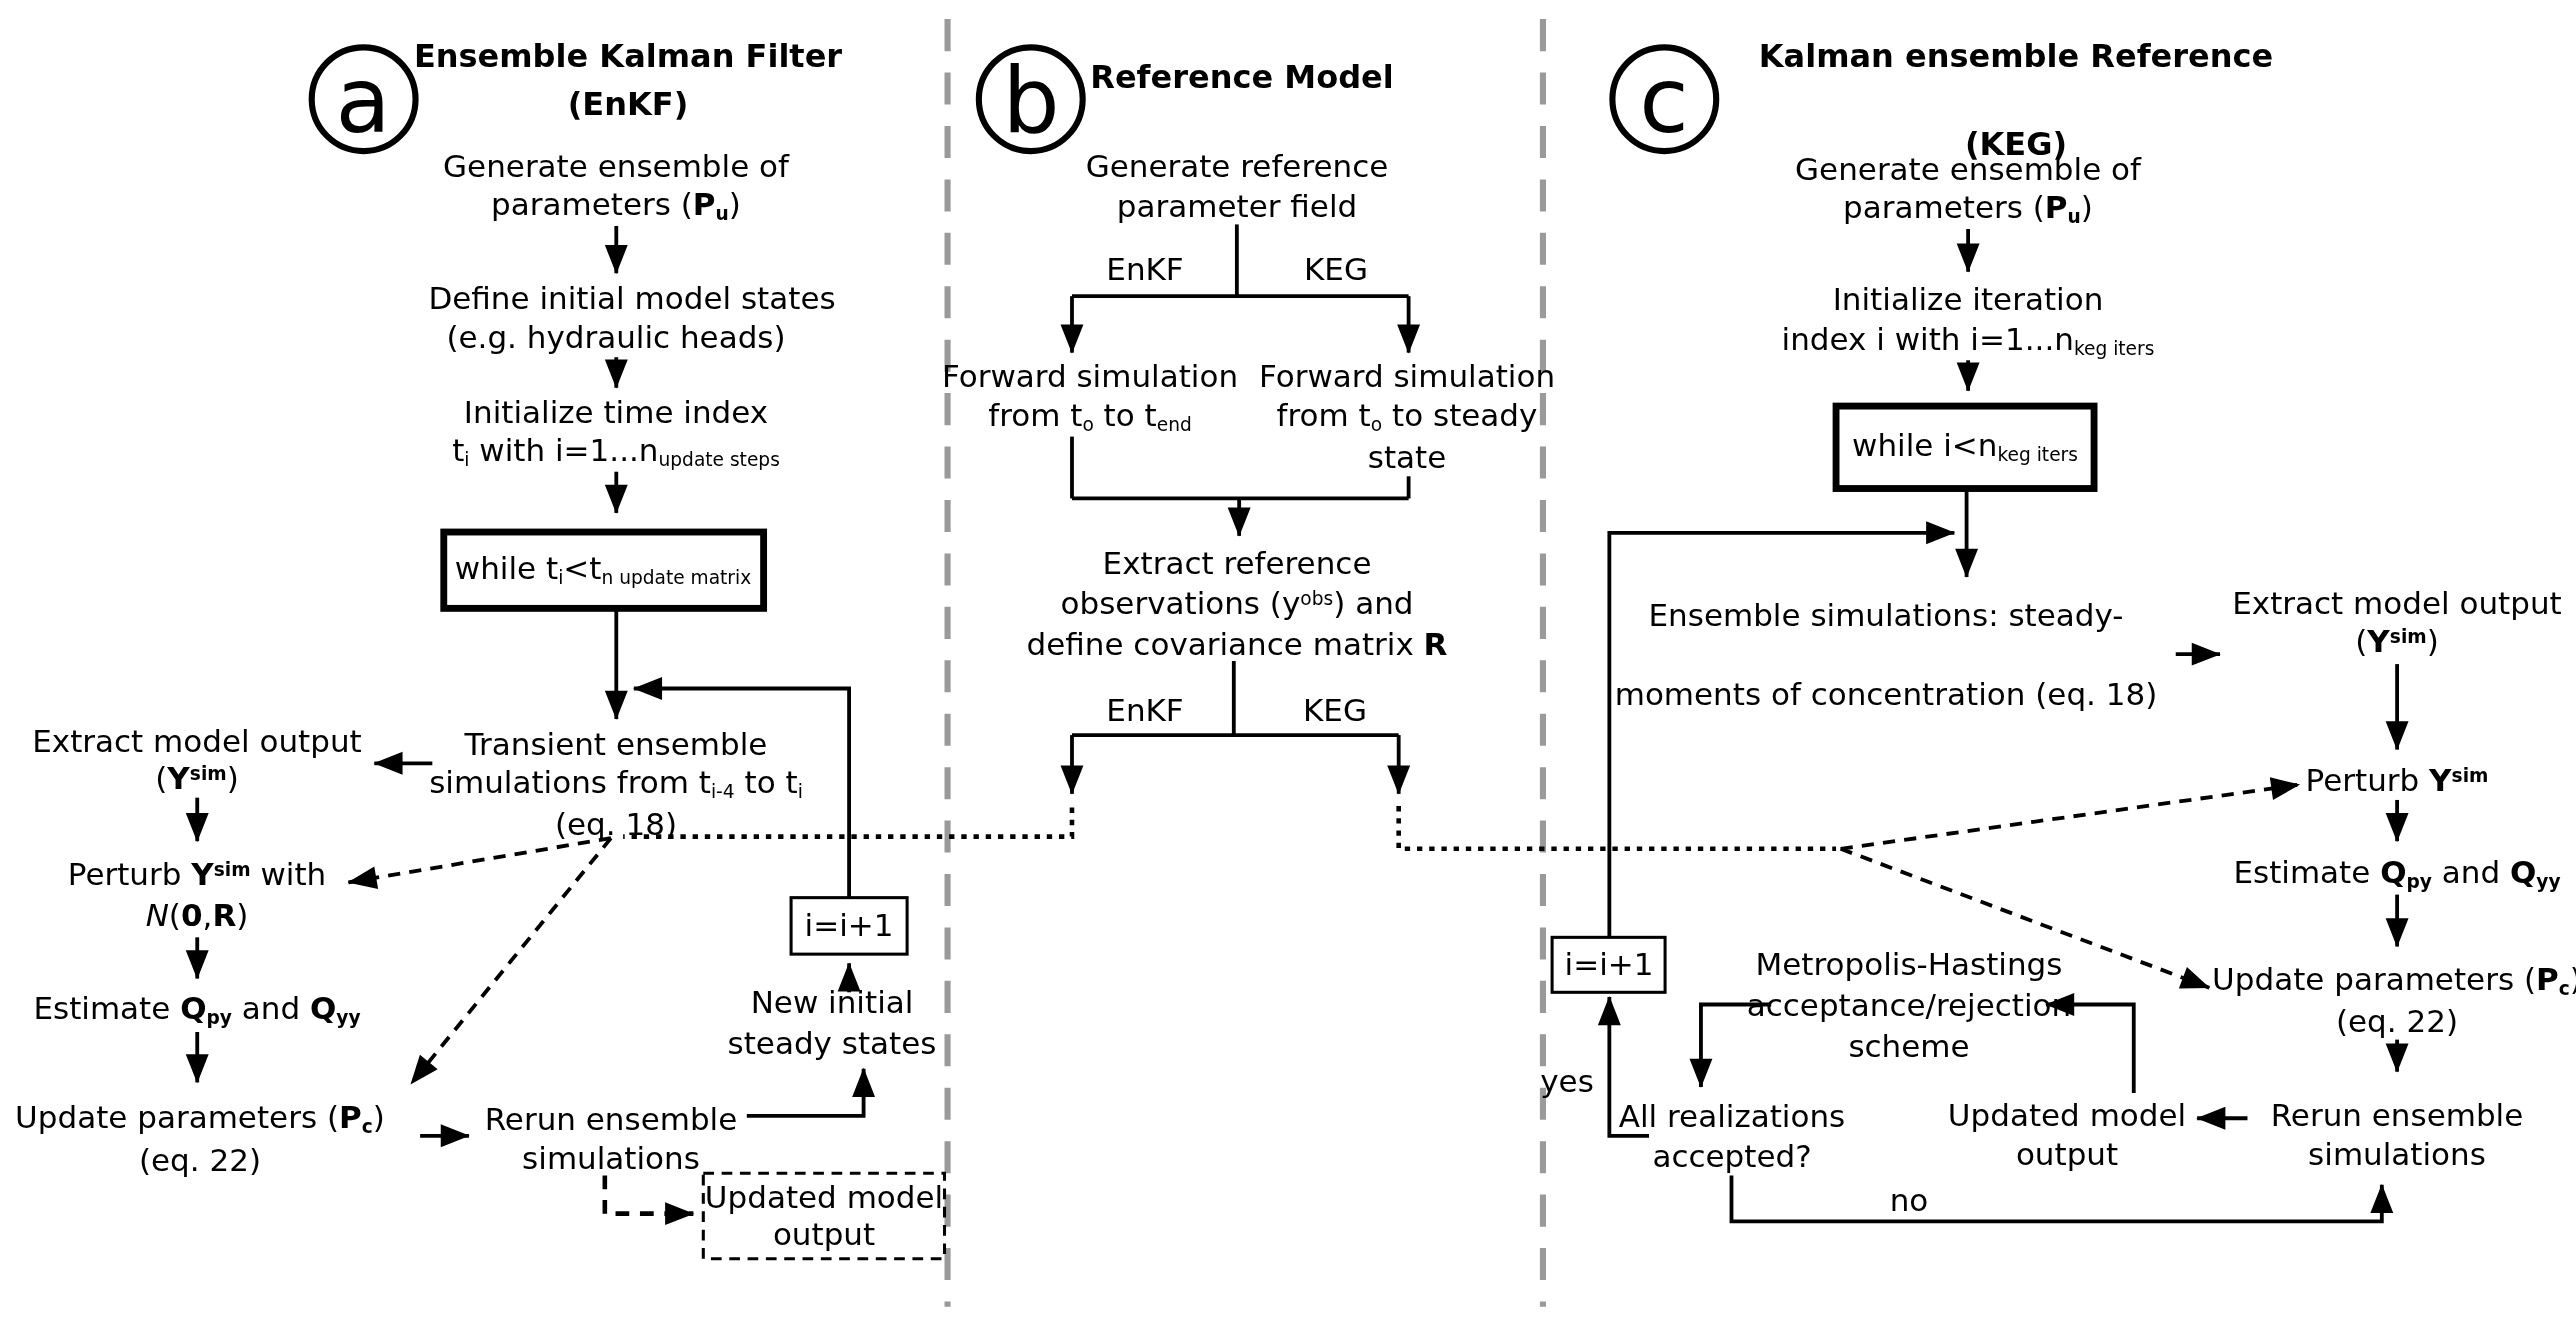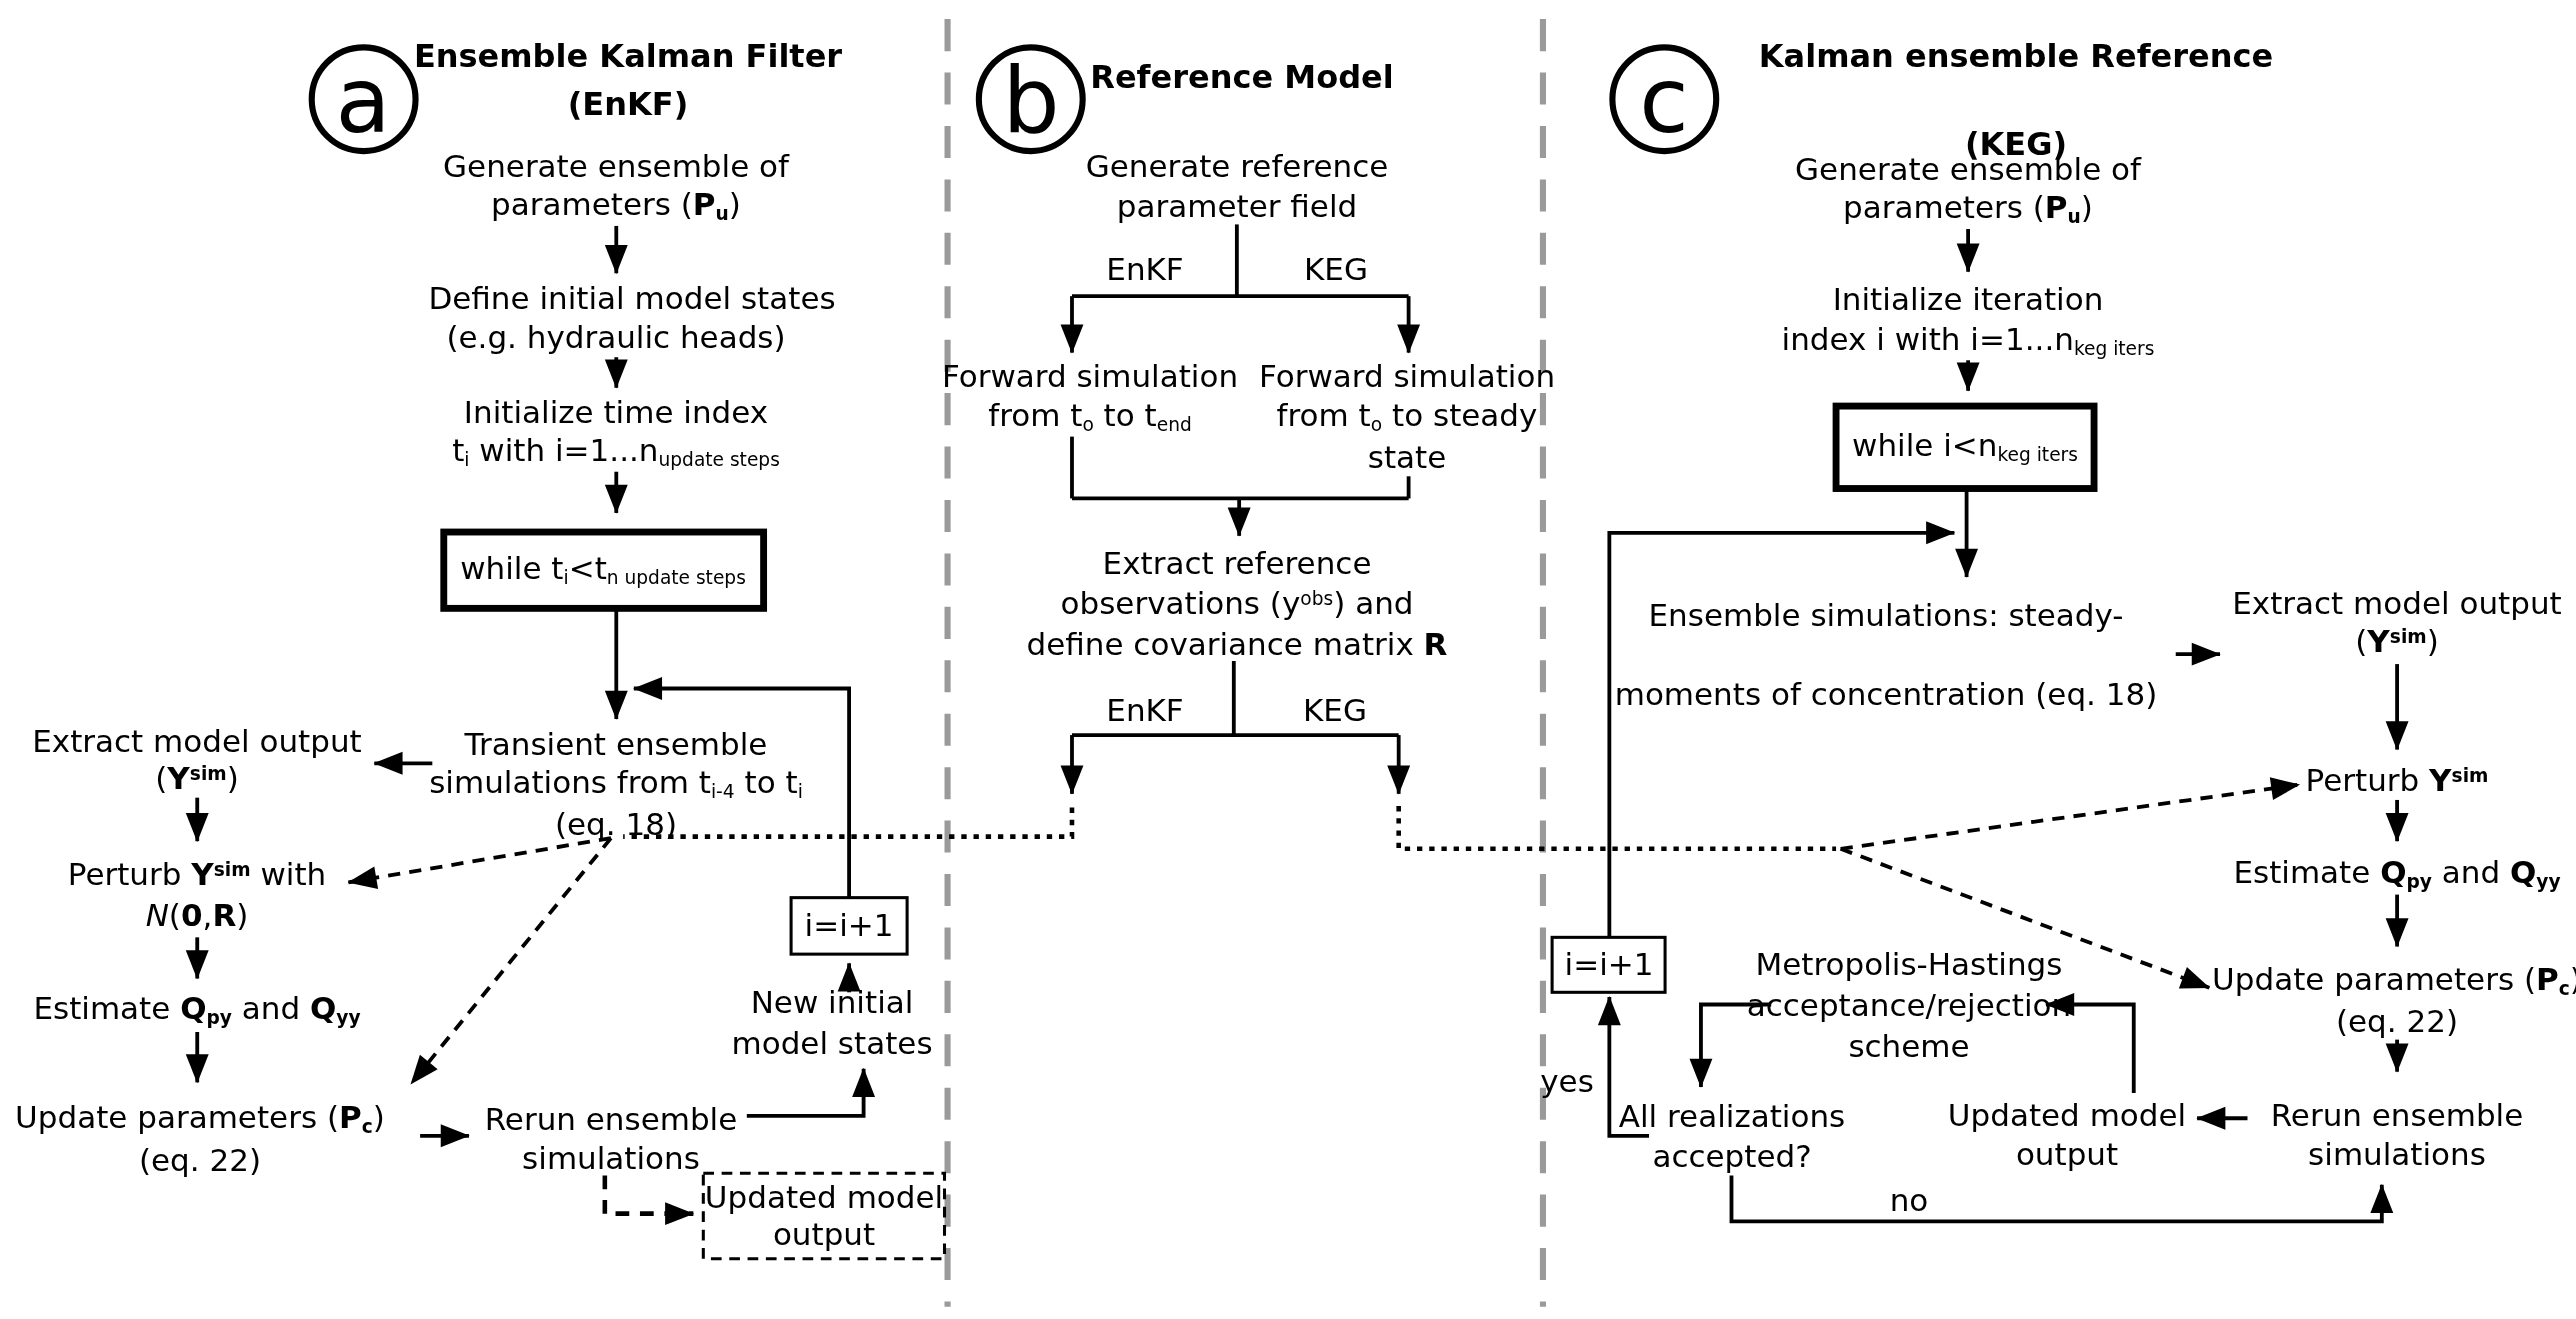--- a/index.html
+++ b/index.html
@@ -105,35 +105,35 @@
   <div id="labels">
       <div class="t badge" style="left: 363px; top: 101px;">a</div>
       <div class="t title" style="left: 628px; top: 56px;">Ensemble Kalman Filter</div>
       <div class="t title" style="left: 628px; top: 104px;">(EnKF)</div>
       <div class="t" style="left: 616px; top: 166px;">Generate ensemble of</div>
       <div class="t" style="left: 616px; top: 206px;">parameters (<b>P</b><sub><b>u</b></sub>)</div>
       <div class="t" style="left: 616px; top: 298px; margin-left: 16px;">Define initial model states</div>
       <div class="t" style="left: 616px; top: 337px;">(e.g. hydraulic heads)</div>
       <div class="t" style="left: 616px; top: 412px;">Initialize time index</div>
       <div class="t" style="left: 616px; top: 452px;">t<sub>i</sub> with i=1...n<sub>update steps</sub></div>
-      <div class="t" style="left: 603px; top: 570px;">while t<sub>i</sub>&lt;t<sub>n update steps</sub></div>
+      <div class="t" style="left: 603px; top: 570px;">while t<sub>i</sub>&lt;t<sub>n update matrix</sub></div>
       <div class="t" style="left: 616px; top: 744px;">Transient ensemble</div>
       <div class="t" style="left: 616px; top: 784px;">simulations from t<sub>i-4</sub> to t<sub>i</sub></div>
       <div class="t" style="left: 616px; top: 824px;">(eq. 18)</div>
       <div class="t" style="left: 197px; top: 741px;">Extract model output</div>
       <div class="t" style="left: 197px; top: 778px;">(<b>Y</b><sup><b>sim</b></sup>)</div>
       <div class="t" style="left: 197px; top: 874px;">Perturb <b>Y</b><sup><b>sim</b></sup> with</div>
       <div class="t" style="left: 197px; top: 915px;"><i>N</i>(<b>0</b>,<b>R</b>)</div>
       <div class="t" style="left: 197px; top: 1010px;">Estimate <b>Q</b><sub><b>py</b></sub> and <b>Q</b><sub><b>yy</b></sub></div>
       <div class="t" style="left: 200px; top: 1119px;">Update parameters (<b>P</b><sub><b>c</b></sub>)</div>
       <div class="t" style="left: 200px; top: 1160px;">(eq. 22)</div>
       <div class="t" style="left: 611px; top: 1119px;">Rerun ensemble</div>
       <div class="t" style="left: 611px; top: 1158px;">simulations</div>
       <div class="t" style="left: 832px; top: 1002px;">New initial</div>
-      <div class="t" style="left: 832px; top: 1043px;">model states</div>
+      <div class="t" style="left: 832px; top: 1043px;">steady states</div>
       <div class="t" style="left: 849px; top: 925px;">i=i+1</div>
       <div class="t" style="left: 824px; top: 1197px;">Updated model</div>
       <div class="t" style="left: 824px; top: 1234px;">output</div>
       <div class="t badge" style="left: 1031px; top: 101px;">b</div>
       <div class="t title" style="left: 1242px; top: 56px; margin-top: 21px;">Reference Model</div>
       <div class="t" style="left: 1237px; top: 166px;">Generate reference</div>
       <div class="t" style="left: 1237px; top: 206px;">parameter field</div>
       <div class="t" style="left: 1145px; top: 269px;">EnKF</div>
       <div class="t" style="left: 1336px; top: 269px;">KEG</div>
       <div class="t" style="left: 1090px; top: 376px;">Forward simulation</div>

